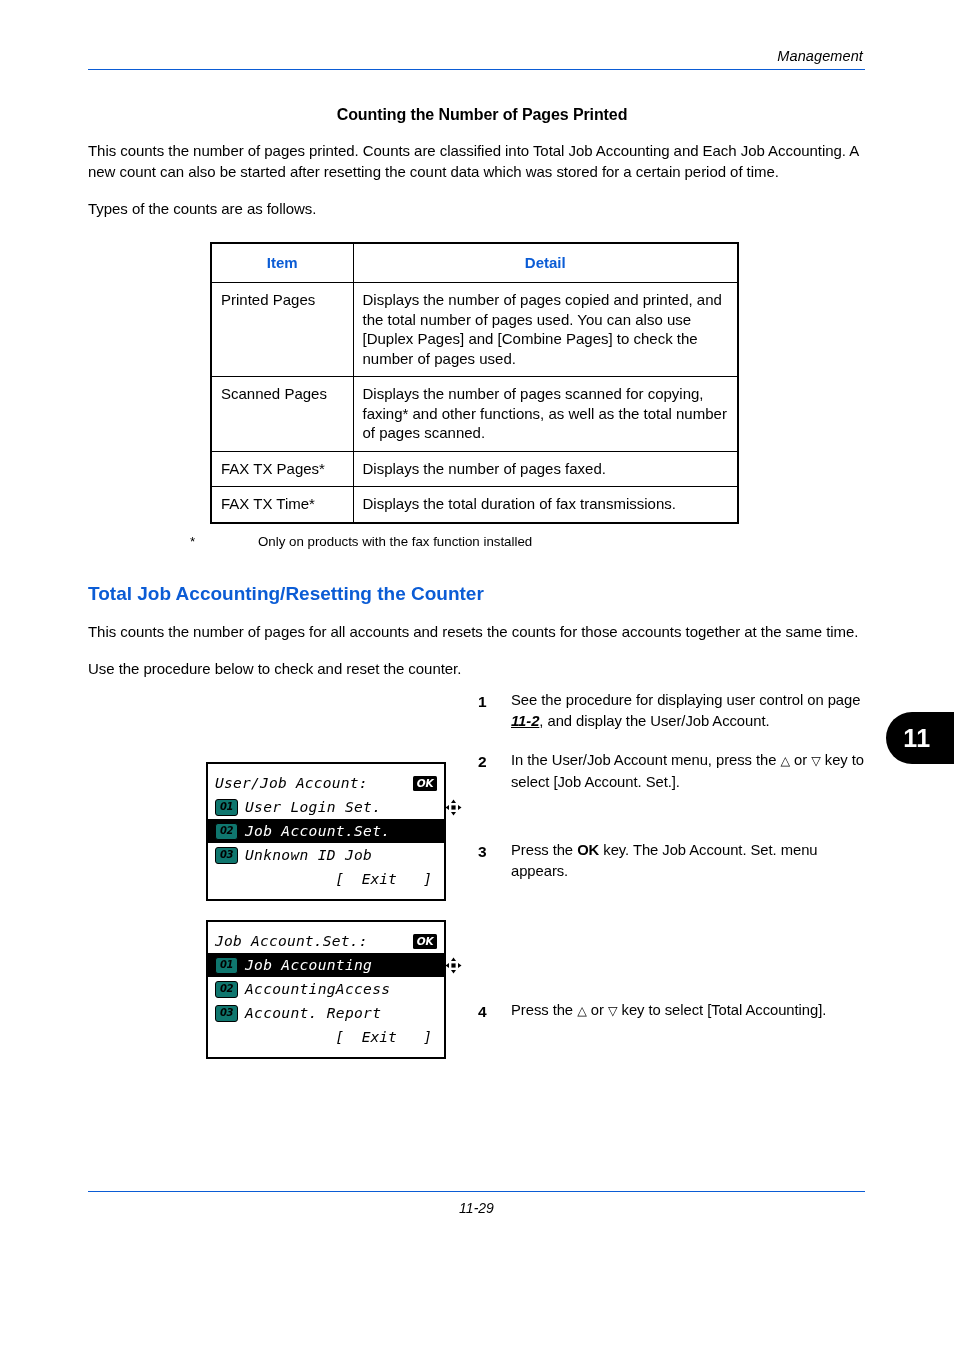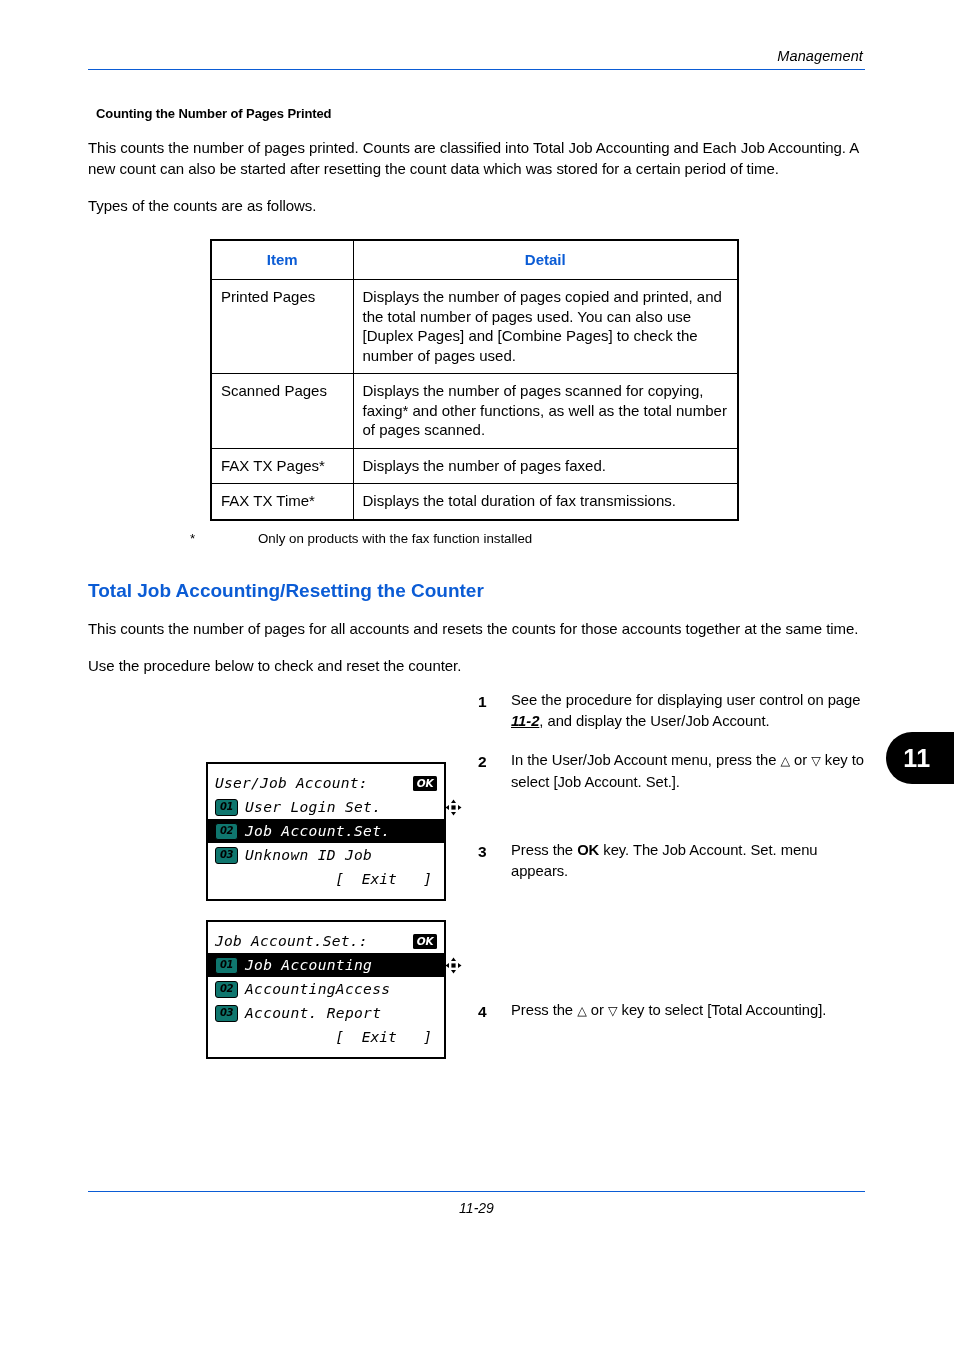--- a/index.html
+++ b/index.html
@@ -41,24 +41,25 @@
 
   
   .content {
     position: absolute;
     left: 88px;
     top: 106px;
     width: 780px;
   }
 
   h1.section-title {
-    font-size: 13px;
+    font-size: 16px;
     font-weight: bold;
     margin: 0 0 17px 8px;
     letter-spacing: -0.1px;
+    text-align: center;
   }
 
   p.body {
     font-size: 15px;
     line-height: 20.5px;
     margin: 0 0 17px 0;
     letter-spacing: -0.05px;
   }
   p.body.tight { margin-bottom: 0; }
 
@@ -229,21 +230,21 @@
   }
   .lcd-row.exit {
     justify-content: flex-end;
     padding-right: 12px;
   }
 
   
   .chapter-tab {
     position: absolute;
     right: 0;
-    top: 732px;
+    top: 712px;
     width: 68px;
     height: 52px;
     background: #000;
     color: #fff;
     border-radius: 26px 0 0 26px;
     display: flex;
     align-items: center;
     justify-content: center;
     font-size: 25px;
     font-weight: bold;

